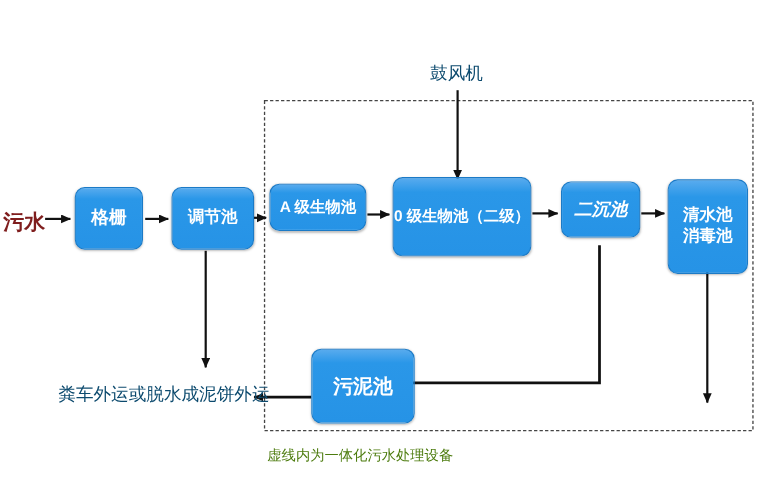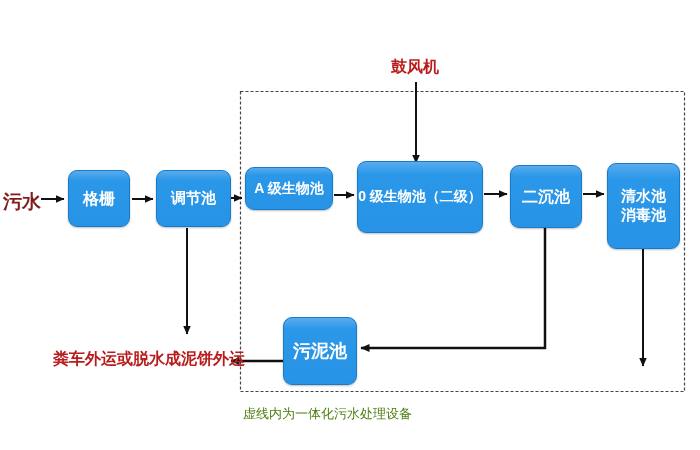--- a/index.html
+++ b/index.html
@@ -11,21 +11,21 @@
   .node{
     position:absolute;display:flex;flex-direction:column;align-items:center;justify-content:center;
     background:linear-gradient(180deg,#59ace+e 0%,#2a97e8 18%,#2693e6 100%);
     background:linear-gradient(180deg,#58abee 0%,#2a97e8 18%,#2693e6 100%);
     border:1px solid #1b7ac6;border-radius:9px;color:#ffffff;font-weight:600;
     text-align:center;box-shadow:0 1px 2px rgba(0,0,0,0.25);line-height:1.25;
     box-sizing:border-box;
   }
   .lbl{position:absolute;white-space:nowrap;}
   .lbl-black{color:#7f1d1d;font-weight:bold;}
-  .lbl-blue{color:#b91c1c;font-weight:bold;}
+  .lbl-blue{color:#0c4a6e;font-weight:normal;}
   .lbl-caption{color:#4d7c0f;font-weight:normal;}
 </style>
 </head>
 <body>
 
 <div class="stage">
 
   <svg class="connector-layer" width="700" height="450" viewBox="0 0 700 450" xmlns="http://www.w3.org/2000/svg">
     <defs>
       <marker id="ah" markerWidth="10" markerHeight="9" refX="8.5" refY="4" orient="auto" markerUnits="userSpaceOnUse">
@@ -55,27 +55,27 @@
   <div class="lbl lbl-blue" style="left:391px;top:57px;font-size:16px;">鼓风机</div>
 
   <div class="node" style="left:68px;top:170px;width:62px;height:57px;font-size:16px;text-align:center;">格栅</div>
 
   <div class="node" style="left:156px;top:170px;width:75px;height:57px;font-size:15px;">调节池</div>
 
   <div class="node" style="left:245px;top:167px;width:88px;height:43px;font-size:14px;">A 级生物池</div>
 
   <div class="node" style="left:357px;top:161px;width:126px;height:72px;font-size:14px;">0 级生物池（二级）</div>
 
-  <div class="node" style="left:510px;top:165px;width:72px;height:63px;font-size:16px;">二沉池</div>
+  <div class="node" style="left:510px;top:165px;width:72px;height:51px;font-size:16px;font-style:italic;">二沉池</div>
 
   <div class="node" style="left:607px;top:163px;width:73px;height:86px;font-size:15px;">
     <span>清水池</span>
     <span>消毒池</span>
   </div>
 
-  <div class="node" style="left:283px;top:317px;width:74px;height:68px;font-size:18px;">污泥池</div>
+  <div class="node" style="left:283px;top:317px;width:94px;height:68px;font-size:18px;">污泥池</div>
 
   <div class="lbl lbl-blue" style="left:53px;top:349px;font-size:16px;">粪车外运或脱水成泥饼外运</div>
 
   <div class="lbl lbl-caption" style="left:243px;top:405px;font-size:13px;">虚线内为一体化污水处理设备</div>
 
 
 </div>
 
 </body></html>

